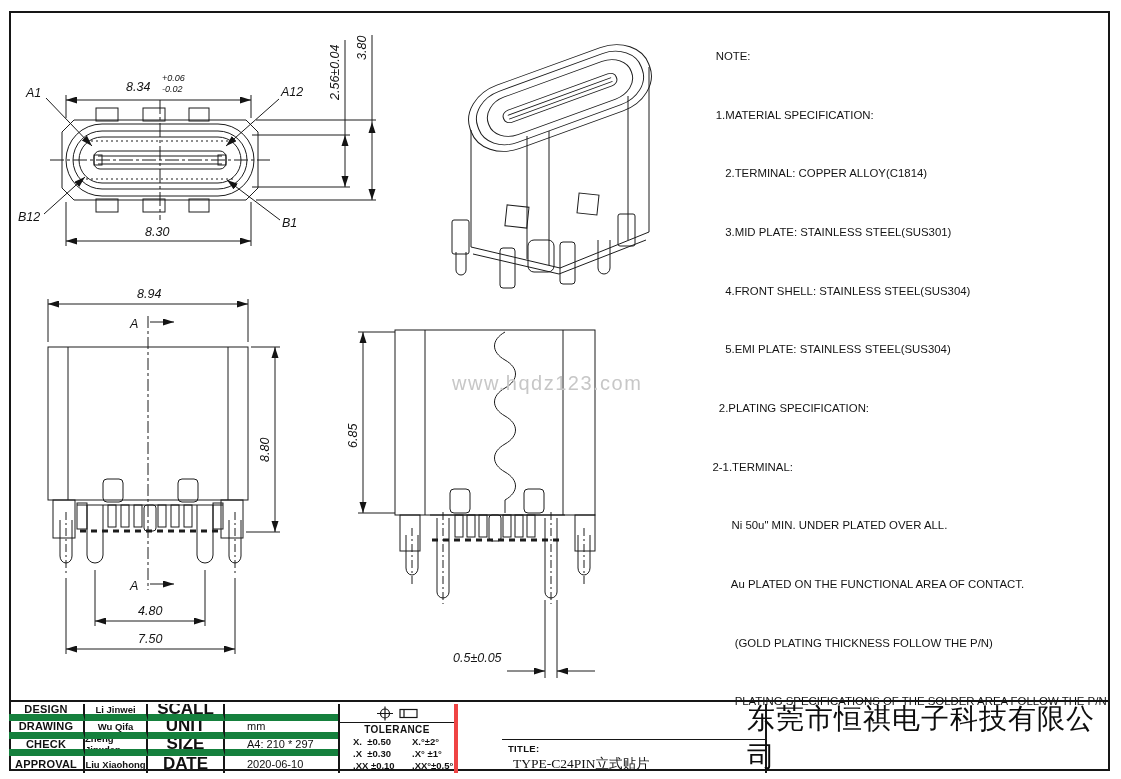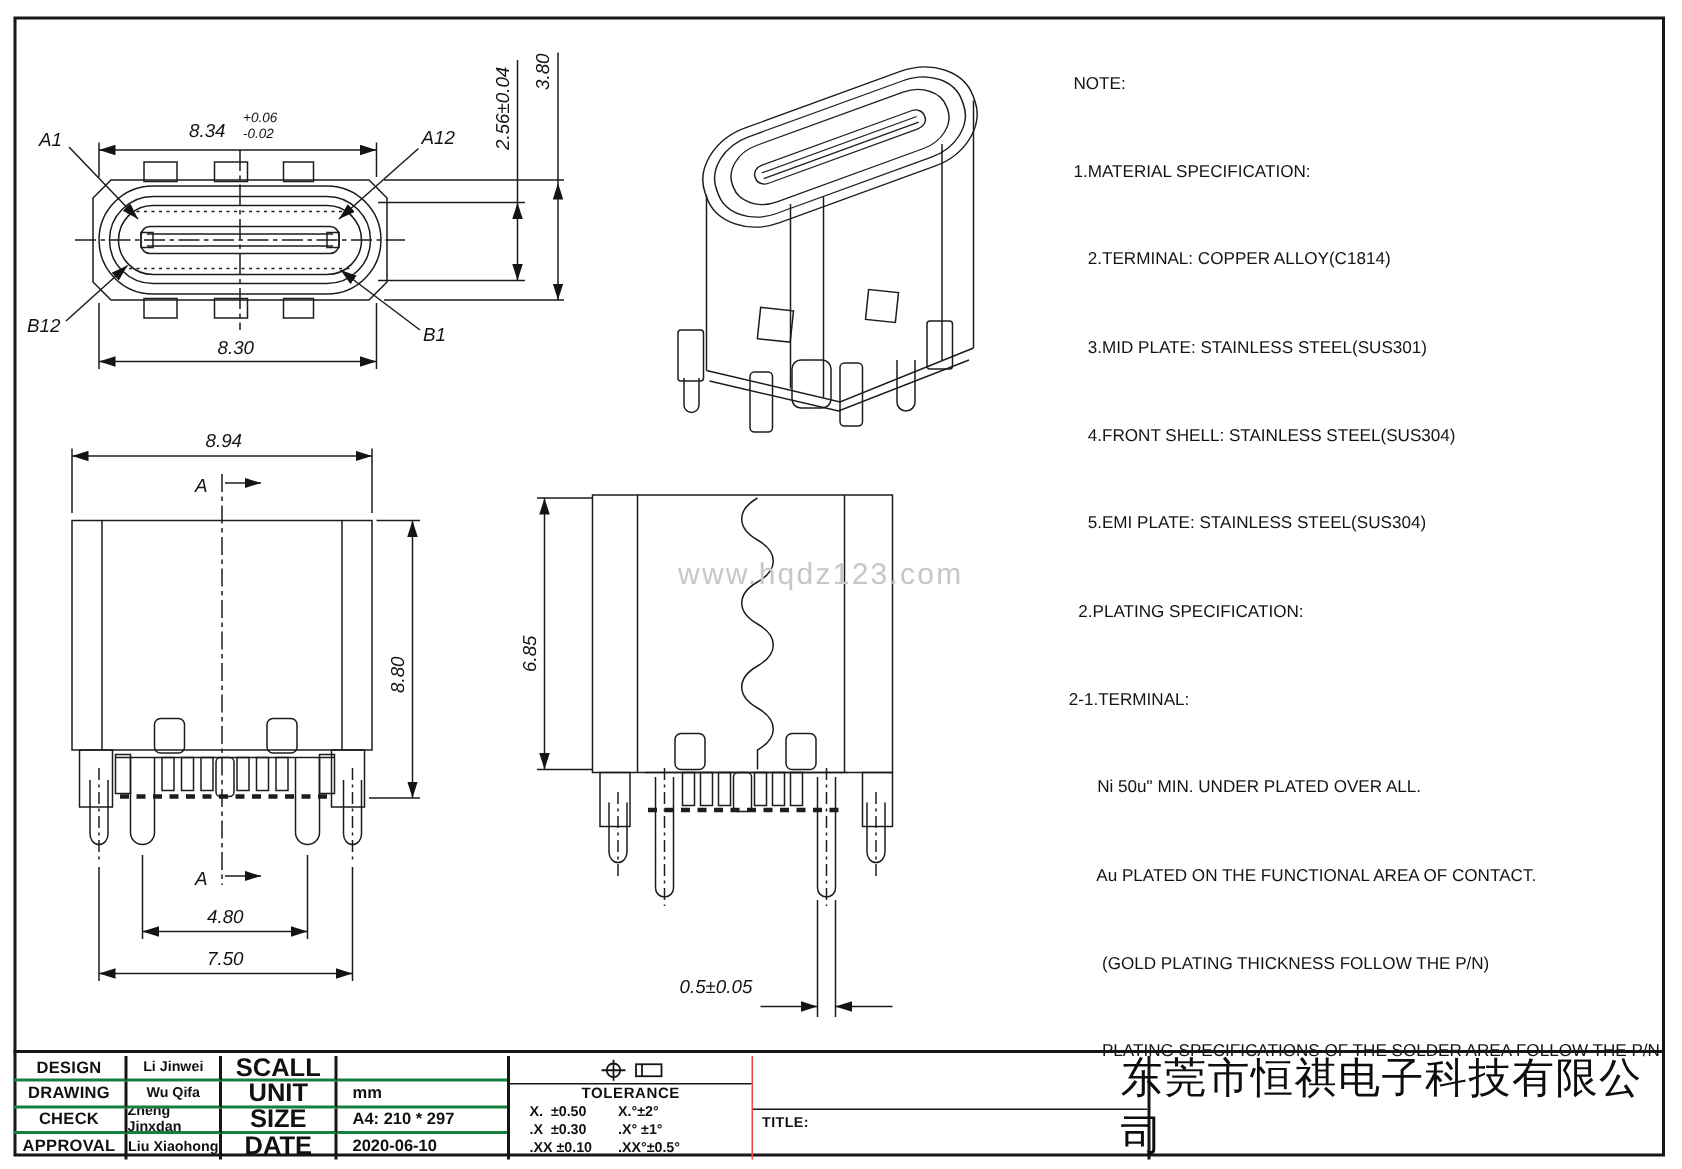--- a/index.html
+++ b/index.html
@@ -13,30 +13,30 @@
   text{stroke:none;fill:#141414}
   .dim{font:italic 12.5px "Liberation Sans",sans-serif}
   .dimsm{font:italic 9px "Liberation Sans",sans-serif}
   .notes{left:703px;top:8px;width:404px;white-space:pre;
          font:11.4px/19.55px "Liberation Sans",sans-serif;color:#141414}
   .wm{left:452px;top:372px;font:20px "Liberation Sans",sans-serif;color:#c7c7c7;letter-spacing:1.5px}
   
   .tb{left:9px;top:700px;width:1101px;height:71px;border-top:2px solid #161616}
   .lt{left:0;top:2px;width:329px;height:69px;display:grid;
       grid-template-columns:76px 63px 77px 113px;grid-auto-rows:17.25px}
-  .lt > div{border-right:2px solid #161616;border-bottom:2px solid #15803d;
+  .lt > div{border-right:2px solid #161616;border-bottom:7px solid #15803d;
             display:flex;align-items:center;overflow:hidden}
   .lt > div:nth-child(4n){border-right:none}
   .lt > div:nth-child(n+13){border-bottom:none}
   .c{justify-content:center}
   .lt-label{font-weight:bold;font-size:11px;letter-spacing:.2px}
   .lt-name{font-weight:bold;font-size:9.5px}
   .lt-field{font-weight:bold;font-size:17px}
-  .lt-value{font-weight:bold;font-size:11px;padding-left:10px}
-  .tol{left:329px;top:2px;width:164px;height:69px;border-left:2px solid #161616;border-right:1px solid #ef4444}
+  .lt-value{font-weight:normal;font-size:11px;padding-left:22px}
+  .tol{left:329px;top:2px;width:120px;height:69px;border-left:2px solid #161616;border-right:4px solid #ef4444}
   .tol-sym{height:19px;border-bottom:1.5px solid #161616;display:flex;align-items:center;justify-content:center}
   .tol-sym svg{position:static}
   .tol-head{text-align:center;font-weight:bold;font-size:10px;line-height:13px;letter-spacing:.4px}
   .tol-row{display:flex;font-weight:bold;font-size:9.5px;line-height:12px;white-space:pre}
   .tol-row .l{width:72px;padding-left:13px}
   .ttl{left:493px;top:2px;width:265px;height:69px;border-right:2px solid #161616}
   .ttl-top{height:36px;border-bottom:1.5px solid #161616}
   .ttl-label{font-weight:bold;font-size:9.5px;letter-spacing:.3px;padding:3px 0 0 6px}
   .ttl-value{font-family:"Liberation Serif",serif;font-size:13.5px;padding:1px 0 0 11px}
   .co{left:738px;top:2px;width:363px;height:67px;display:flex;align-items:center;justify-content:center;
@@ -337,18 +337,19 @@
       </div>
       <div class="tol-row">
         <span class="l">.XX ±0.10</span>
         <span class="r">.XX°±0.5°</span>
       </div>
     </div>
 
     <div class="abs ttl">
       <div class="ttl-top"></div>
       <div class="ttl-label">TITLE:</div>
+      <div class="ttl-value">TYPE-C24PIN立式贴片</div>
     </div>
 
     <div class="abs co">东莞市恒祺电子科技有限公司</div>
   </div>
 
 </div>
 
 </body></html>

